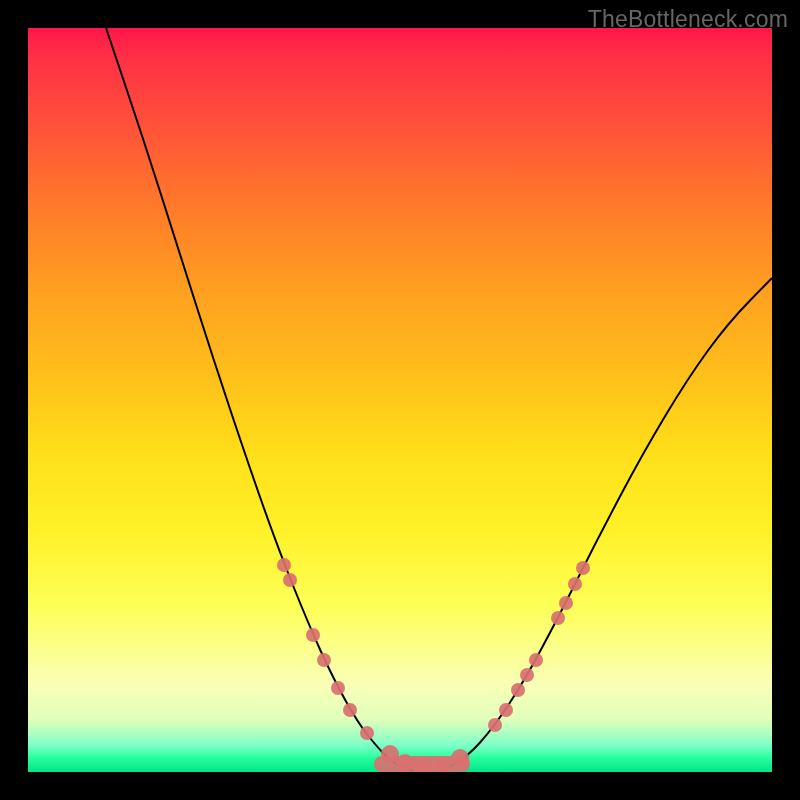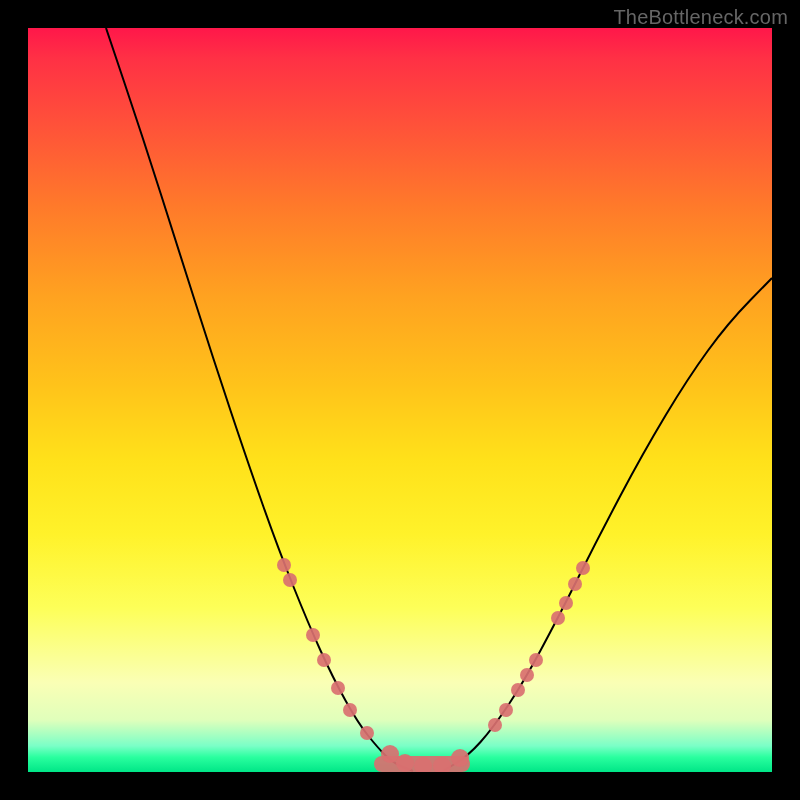--- a/index.html
+++ b/index.html
@@ -37,21 +37,21 @@
         #7affc7 96.5%,
         #2aff9f 98%,
         #00e687 100%
       );
     }
     .watermark {
       position: absolute;
       top: 6px;
       right: 12px;
       color: #666;
-      font-size: 20px;
+      font-size: 23px;
       font-weight: normal;
       letter-spacing: 0.2px;
       z-index: 10;
       text-align: right;
     }
     .curve-svg {
       position: absolute;
       left: 28px;
       top: 28px;
       width: 744px;

